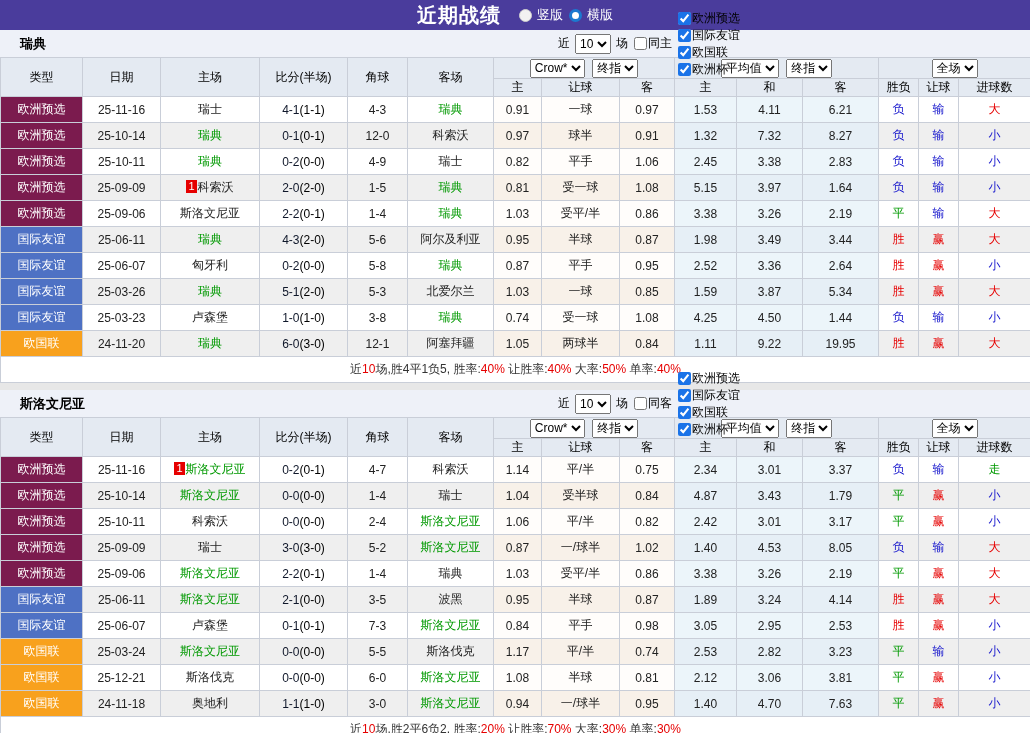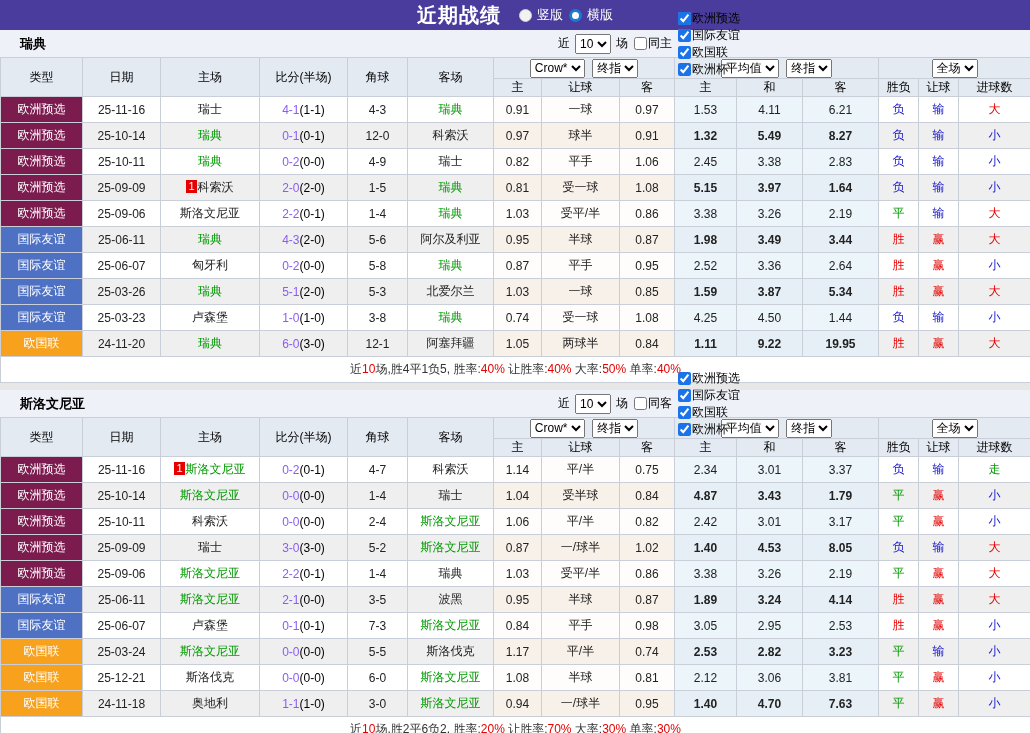--- a/index.html
+++ b/index.html
@@ -51,24 +51,24 @@
 
   td.ct { color:#fff; }
   .t-pre { background:#7b1b4e; }
   .t-fri { background:#4e71c4; }
   .t-nat { background:#f8a11d; }
 
   tr.even td.alt   { background:#efefef; }
   td.codds         { background:#fffdfb; }
   tr.even td.codds { background:#f8f1e9; }
   td.cavg          { background:#ecf5fa;text-align:center; }
-  tr.even td.cavg  { background:#e6eff6;font-weight:bold; }
+  tr.even td.cavg  { background:#e6eff6; }
 
   .hl { color:#009900; }
-  .sc-m { color:#8b5cf6; }
+  .sc-m { color:#0f172a; }
   .sc-h { color:#000; }
   td.res-r { color:#e60000; }
   td.res-g { color:#009900; }
   td.res-b { color:#1414cc; }
 
   .badge1 {
     display:inline-block; background:#e60000; color:#fff;
     font-size:11px; line-height:13px; padding:0 2px; margin-right:1px; vertical-align:1px;
   }
 
@@ -196,21 +196,21 @@
             <td class="ct t-pre">欧洲预选</td>
             <td class="alt">25-10-14</td>
             <td class="alt"><span class="hl">瑞典</span></td>
             <td class="alt"><span class="sc-m">0-1</span><span class="sc-h">(0-1)</span></td>
             <td class="alt">12-0</td>
             <td class="alt"><span>科索沃</span></td>
             <td class="codds">0.97</td>
             <td class="codds">球半</td>
             <td class="codds">0.91</td>
             <td class="cavg">1.32</td>
-            <td class="cavg">5.49</td>
+            <td class="cavg">7.32</td>
             <td class="cavg">8.27</td>
             <td class="alt res-b">负</td>
             <td class="alt res-b">输</td>
             <td class="alt res-b">小</td>
           </tr>
           <tr>
             <td class="ct t-pre">欧洲预选</td>
             <td class="alt">25-10-11</td>
             <td class="alt"><span class="hl">瑞典</span></td>
             <td class="alt"><span class="sc-m">0-2</span><span class="sc-h">(0-0)</span></td>

